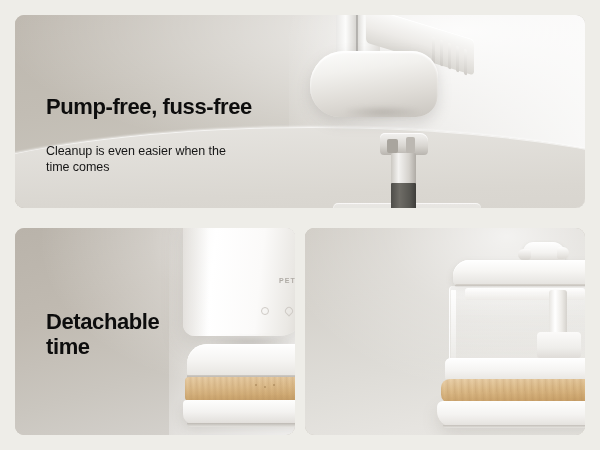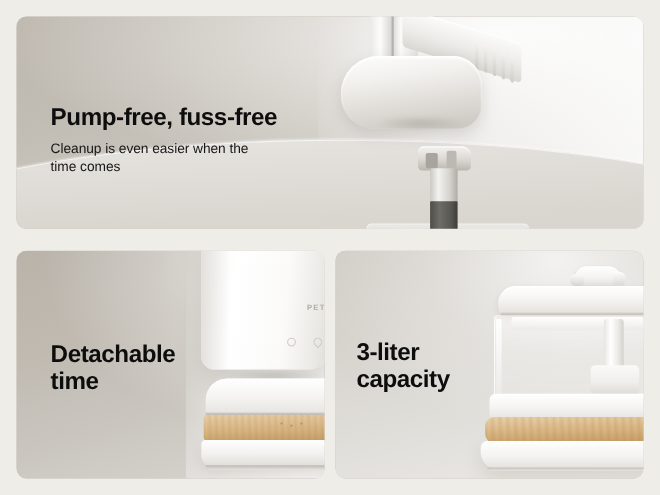--- a/index.html
+++ b/index.html
@@ -375,21 +375,21 @@
             <i></i>
             <i></i>
         </div>
         <div class="c1-dome"></div>
         <div class="c1-dome-shadow"></div>
       </div>
     </div>
 
     <div class="copy" style="left:31px; top:80px; width:220px;">
       <div class="title" style="font-size:22px;">Pump-free, fuss-free</div>
-      <div class="subtitle" style="font-size:12.5px; margin-top:7px;">Cleanup is even easier when the
+      <div class="subtitle" style="font-size:12.5px; margin-top:23px;">Cleanup is even easier when the
 time comes</div>
     </div>
   </div>
 
   <div class="row-bottom">
 
     <div class="card card-bl">
       <div class="scene">
         <div class="c2-bg"></div>
         <div class="c2-wall"></div>
@@ -436,19 +436,17 @@
           <div class="c3-col"></div>
           <div class="c3-col-base"></div>
           <div class="c3-body"></div>
           <div class="c3-wood"></div>
           <div class="c3-foot"></div>
           <div class="c3-foot-line"></div>
         </div>
       </div>
 
       <div class="copy" style="left:19px; top:80px; width:160px;">
-        <div class="title" style="font-size:22px;">3-liter
-capacity</div>
       </div>
     </div>
 
   </div>
 </div>
 
 </body></html>

